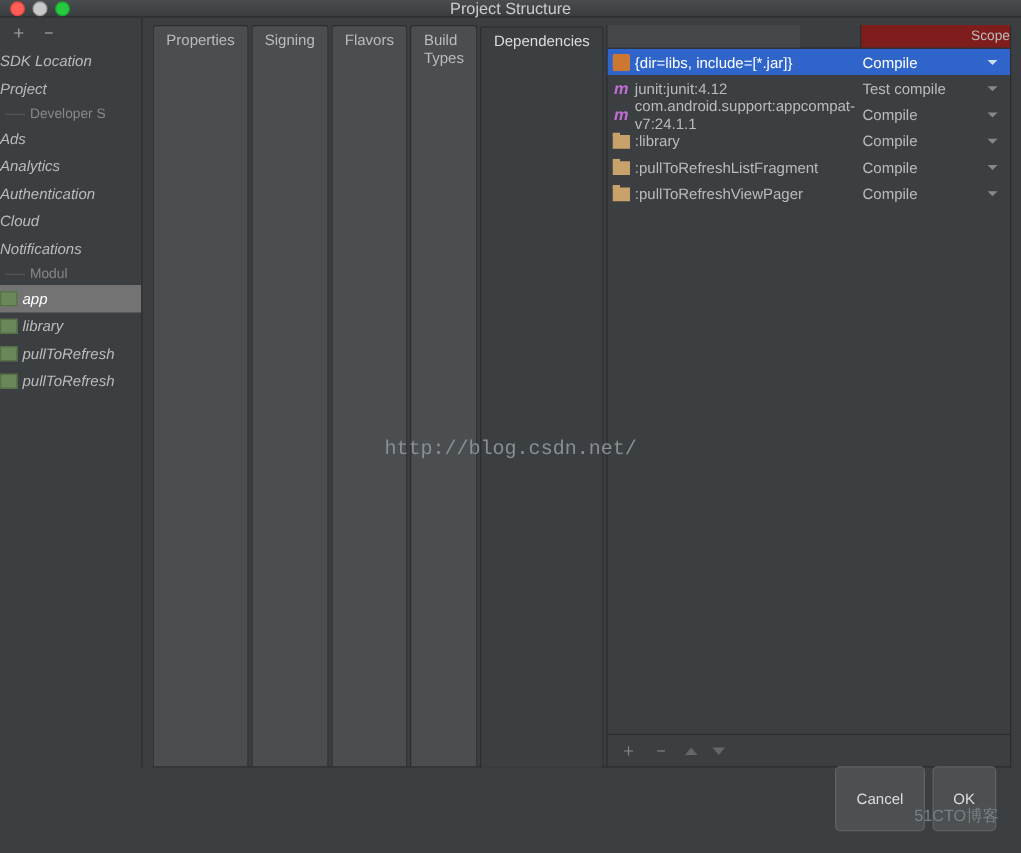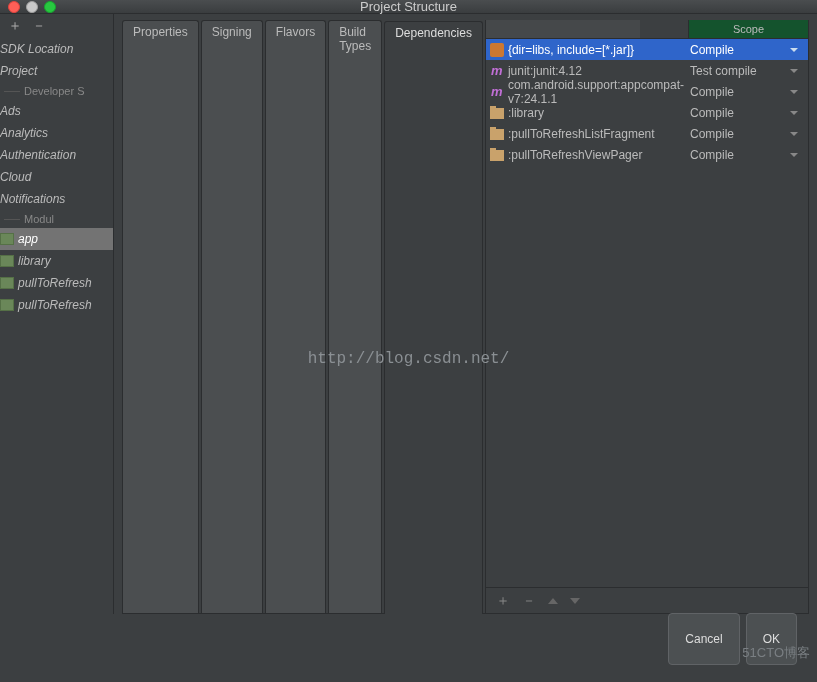--- a/index.html
+++ b/index.html
@@ -101,22 +101,22 @@
     display: flex;
     flex-direction: column;
   }
   .dep-header {
     display: flex;
     border-bottom: 1px solid #2b2d2f;
     font-size: 11px;
   }
   .dep-header .col-left { flex: 1; background: #45484a; height: 18px; }
   .dep-header .col-scope {
-    width: 120px; background: #14532d; height: 18px;
-    text-align: center; line-height: 18px;
+    width: 120px; background: #7f1d1d; height: 18px;
+    text-align: right; line-height: 18px;
     border-left: 1px solid #2b2d2f;
     margin-left: 48px;
   }
   .dep-list { flex: 1; overflow: hidden; position: relative; }
   .dep-row {
     display: flex; align-items: center;
     height: 21px; padding: 0 4px;
   }
   .dep-row.selected {
     background: #2f65ca; color: #fff;
@@ -168,21 +168,21 @@
     height: 50px;
     display: flex; justify-content: flex-end; align-items: center;
     gap: 6px; padding-right: 20px;
   }
   .btn {
     background: #4c5052; border: 1px solid #606366;
     color: #ddd; padding: 18px 16px; border-radius: 4px; cursor: pointer;
     font-size: 12px;
   }
   .wm2 {
-    position: absolute; right: 7px; bottom: 20px; color: #7a7f83;
+    position: absolute; right: 18px; bottom: 20px; color: #7a7f83;
     font-size: 13px; pointer-events: none;
   }
 </style>
 </head>
 <body>
 
 <div class="titlebar">
   <div class="traffic">
     <div class="dot red"></div>
     <div class="dot yel"></div>

